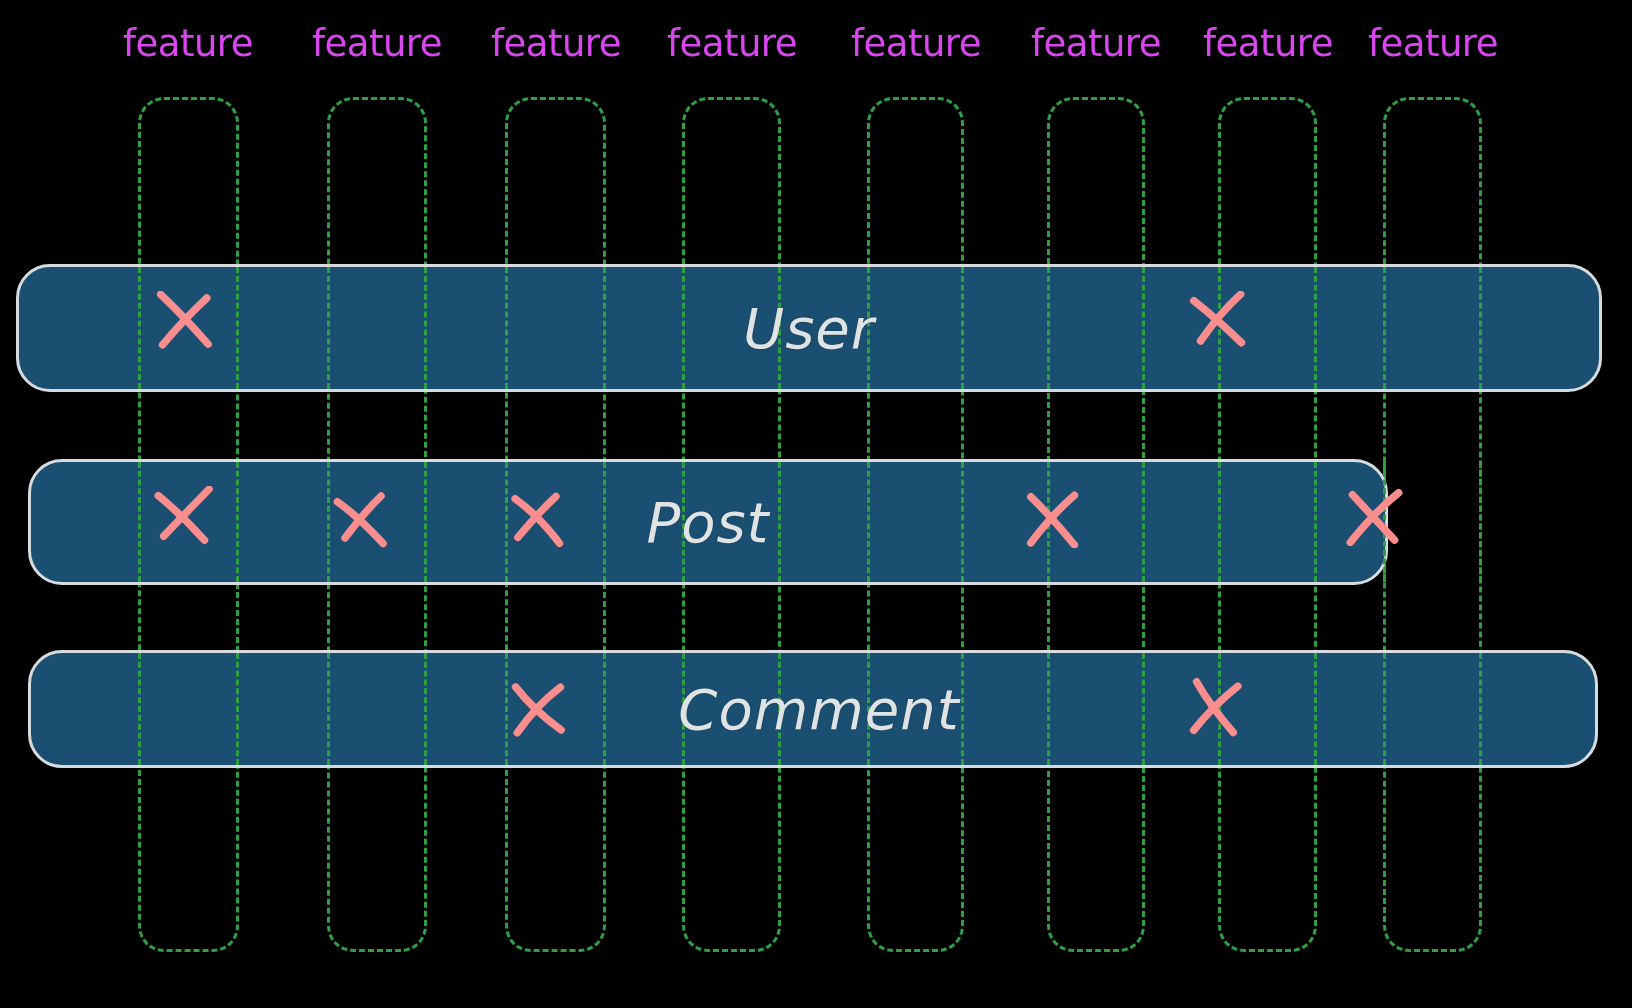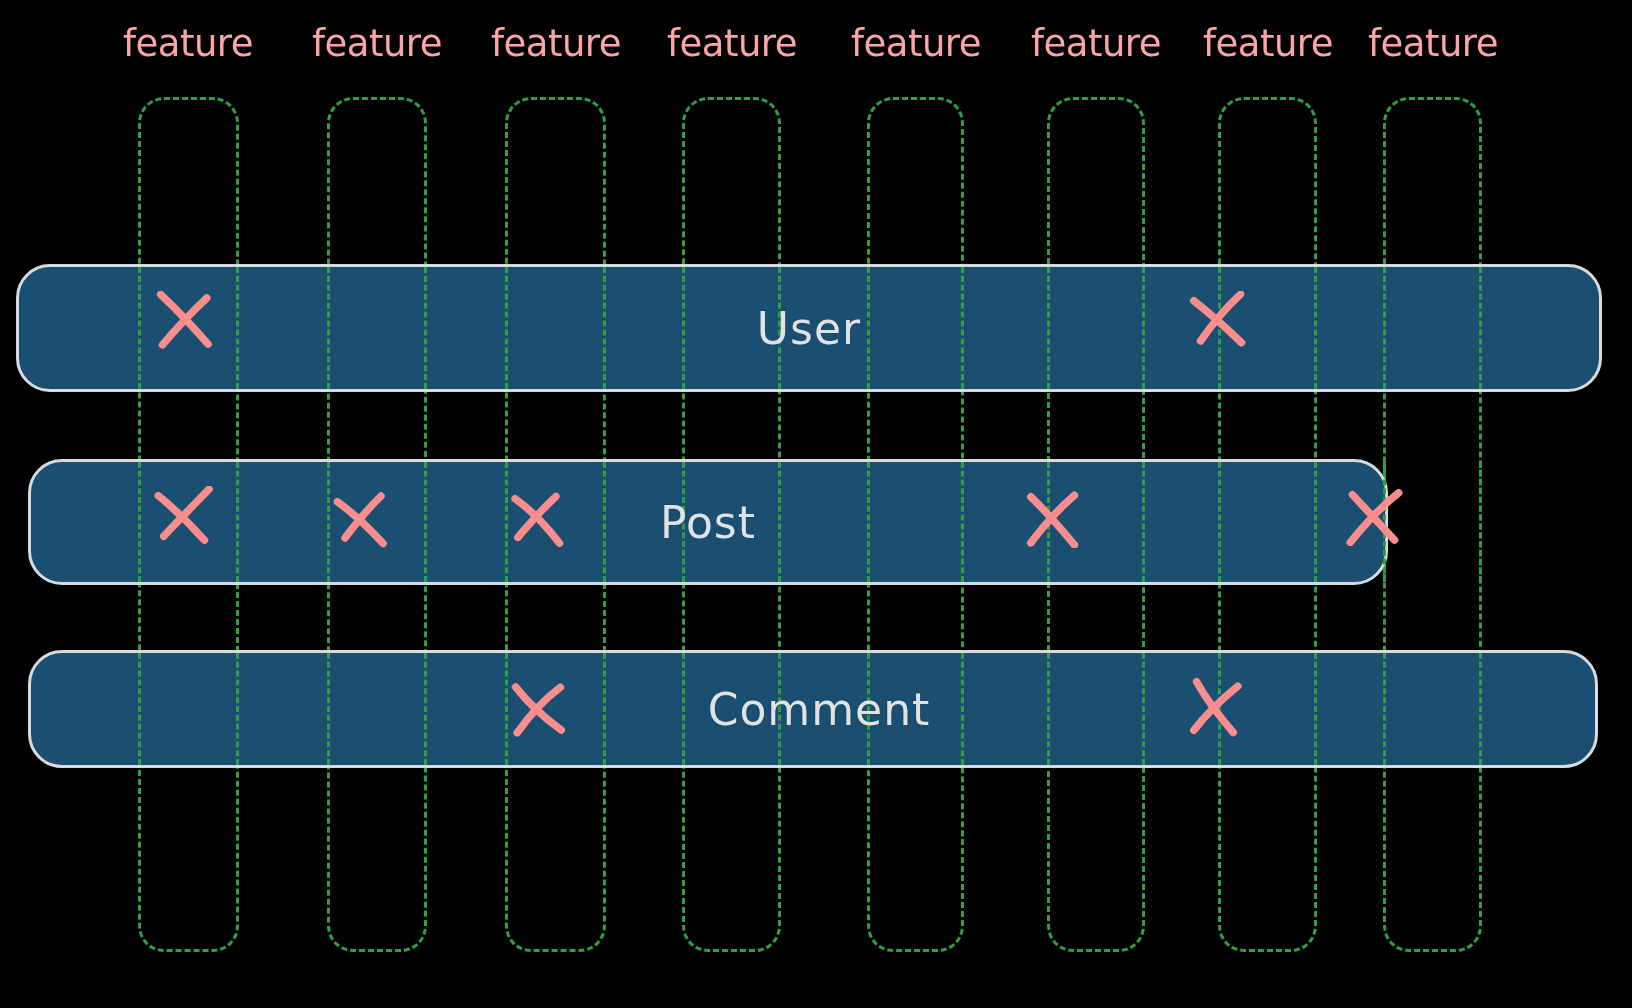--- a/index.html
+++ b/index.html
@@ -12,21 +12,21 @@
     width: 1632px;
     height: 1008px;
     background: #000000;
     overflow: hidden;
     font-family: "DejaVu Sans", sans-serif;
   }
 
   
   .col-label {
     position: absolute;
-    color: #fca5a5;
+    color: #d946ef;
     font-family: "DejaVu Sans", sans-serif;
     font-size: 37px;
     font-weight: 400;
     letter-spacing: -0.5px;
     white-space: nowrap;
     text-align: center;
     transform: translateX(-50%);
     top: 22px;
   }
 
@@ -46,26 +46,27 @@
     border: 3px solid #d7dbdd;
     border-radius: 34px;
     box-sizing: border-box;
     display: flex;
     align-items: center;
     justify-content: center;
   }
   .entity-label {
     color: #dfe3e4;
     font-family: "DejaVu Sans", sans-serif;
-    font-size: 44px;
+    font-size: 56px;
     font-weight: 400;
     letter-spacing: 1px;
     position: relative;
     z-index: 3;
     text-shadow: 0 0 2px rgba(0,0,0,0.25);
+    font-style: italic;
   }
 
   
   .x-mark {
     position: absolute;
     width: 62px;
     height: 62px;
     transform: translate(-50%, -50%);
     z-index: 4;
   }

